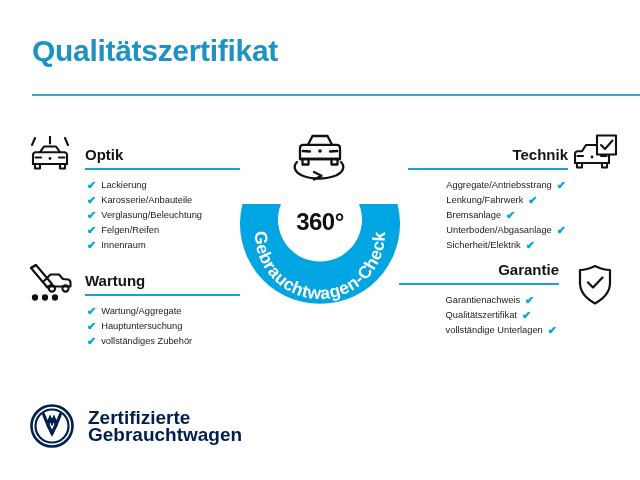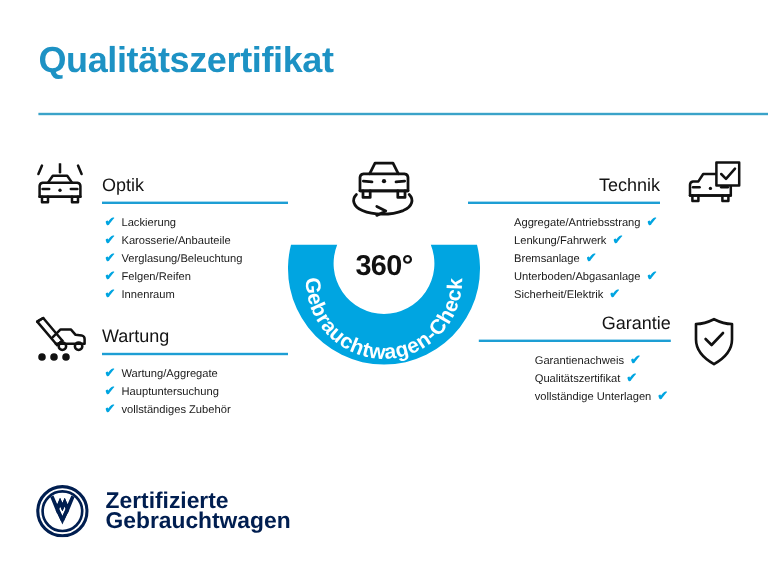--- a/index.html
+++ b/index.html
@@ -44,21 +44,21 @@
     position: absolute;
   }
   .sec-head {
     position: relative;
     height: 26px;
   }
   .sec-title {
     position: absolute;
     top: 0;
     font-size: 15px;
-    font-weight: normal;
+    font-weight: bold;
     color: #141414;
     white-space: nowrap;
   }
   .sec-rule {
     position: absolute;
     top: 22px;
     height: 2px;
     background: #1d9ed4;
   }
   .items {
@@ -91,21 +91,21 @@
   
   .sec-right .sec-title { right: 0; }
   .sec-right .sec-rule { right: 0; }
   .sec-right .items { right: 2px; }
   .sec-right .item { justify-content: flex-start; }
   .sec-right .check { margin-left: 5px; order: 2; }
 
   
   #sec-optik    { left: 85px;  top: 146px; width: 158px; }
   #sec-wartung  { left: 85px;  top: 272px; width: 158px; }
-  #sec-technik  { left: 390px; top: 146px; width: 160px; }
+  #sec-technik  { left: 408px; top: 146px; width: 160px; }
   #sec-garantie { left: 399px; top: 261px; width: 160px; }
 
   #sec-optik .sec-rule,
   #sec-wartung .sec-rule { width: 155px; }
   #sec-technik .sec-rule,
   #sec-garantie .sec-rule { width: 160px; }
 
   
   .sec-icon {
     position: absolute;

